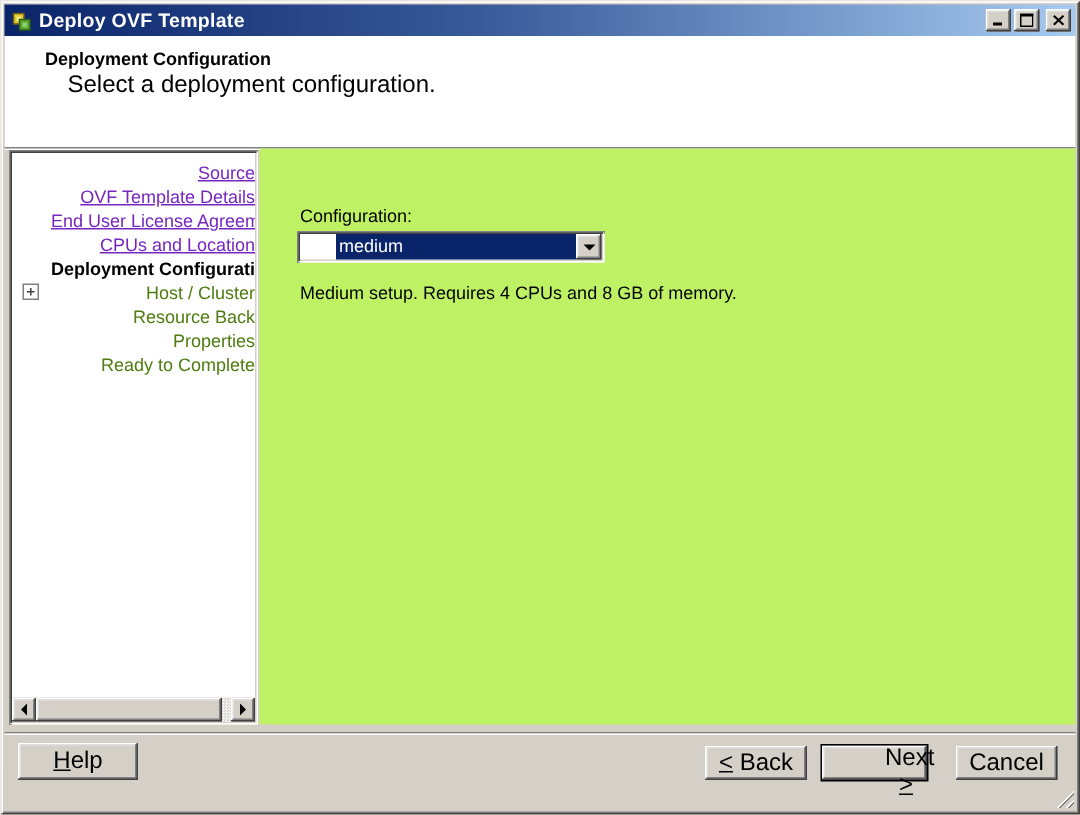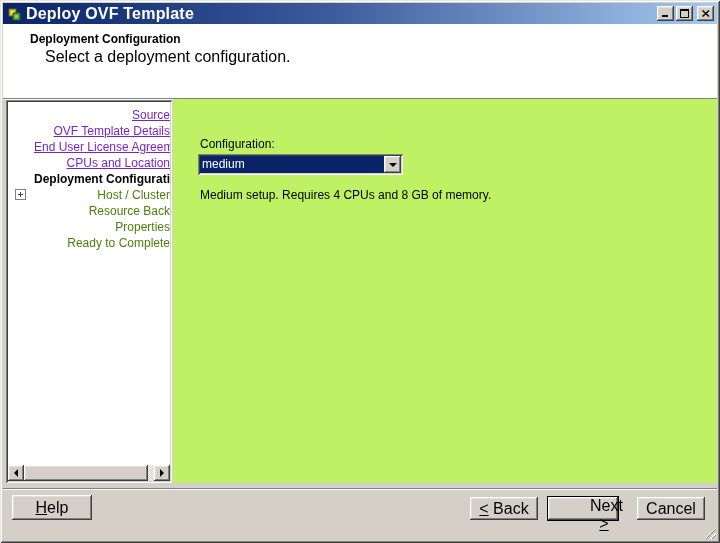--- a/index.html
+++ b/index.html
@@ -12,21 +12,21 @@
                 inset 2px 2px 0 #ffffff, inset -2px -2px 0 #808080;
   }
 
   
   .titlebar {
     position:absolute; left:3px; top:3px; right:3px; height:21px;
     background:linear-gradient(to right,#0a246a 0%,#3a5a9a 45%,#a6caf0 100%);
     display:flex; align-items:center; padding:0 3px;
   }
   .app-icon { width:16px; height:16px; flex:0 0 16px; margin-right:4px; }
-  .title-text { color:#fff; font-weight:bold; font-size:16px; flex:1;
+  .title-text { color:#fff; font-weight:bold; font-size:13px; flex:1;
     white-space:nowrap; overflow:hidden; letter-spacing:.2px; }
   .win-controls { display:flex; align-items:center; }
   .winbtn {
     width:17px; height:15px; background:#d4d0c8; border:none; padding:0;
     margin-left:2px; display:flex; align-items:center; justify-content:center;
     box-shadow: inset -1px -1px 0 #404040, inset 1px 1px 0 #ffffff,
                 inset -2px -2px 0 #808080, inset 2px 2px 0 #dfdfdf;
     cursor:default;
   }
   .winbtn.close-gap { margin-left:4px; }
@@ -83,21 +83,21 @@
   .content { position:absolute; left:173px; top:99px; right:3px; height:384px; background:#bef264; }
   .config-label { position:absolute; left:27px; top:38px; }
   .combobox {
     position:absolute; left:25px; top:55px; width:205px; height:21px; background:#ffffff;
     box-shadow: inset 1px 1px 0 #808080, inset -1px -1px 0 #ffffff,
                 inset 2px 2px 0 #404040, inset -2px -2px 0 #d4d0c8;
     display:flex; padding:2px; cursor:default;
   }
   .combo-text {
     flex:1; background:#0a246a; color:#fff; line-height:17px; padding:0 2px;
-    white-space:nowrap; overflow:hidden;
+    white-space:nowrap; overflow:hidden;margin-left:24px;
   }
   .combo-btn {
     width:17px; flex:0 0 17px; background:#d4d0c8;
     display:flex; align-items:center; justify-content:center;
     box-shadow: inset -1px -1px 0 #404040, inset 1px 1px 0 #ffffff,
                 inset -2px -2px 0 #808080, inset 2px 2px 0 #dfdfdf;
   }
   .tri-down { width:0; height:0; border:4px solid transparent; border-top:4px solid #000; margin-bottom:-4px; }
   .config-desc { position:absolute; left:27px; top:89px; white-space:nowrap; }
 

